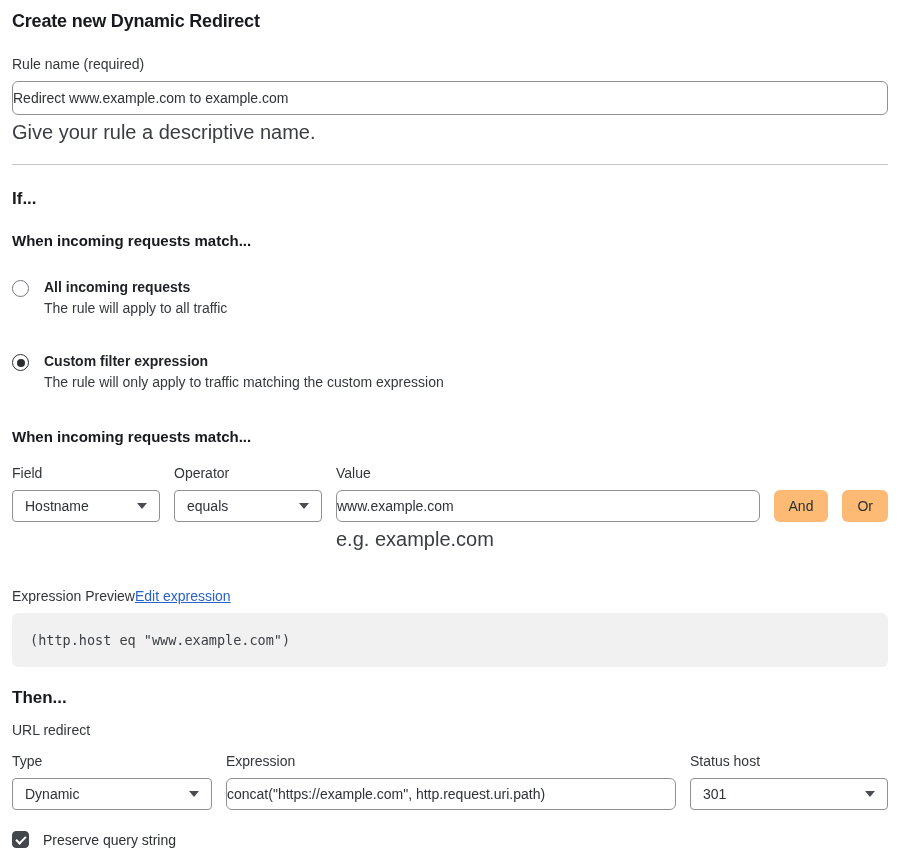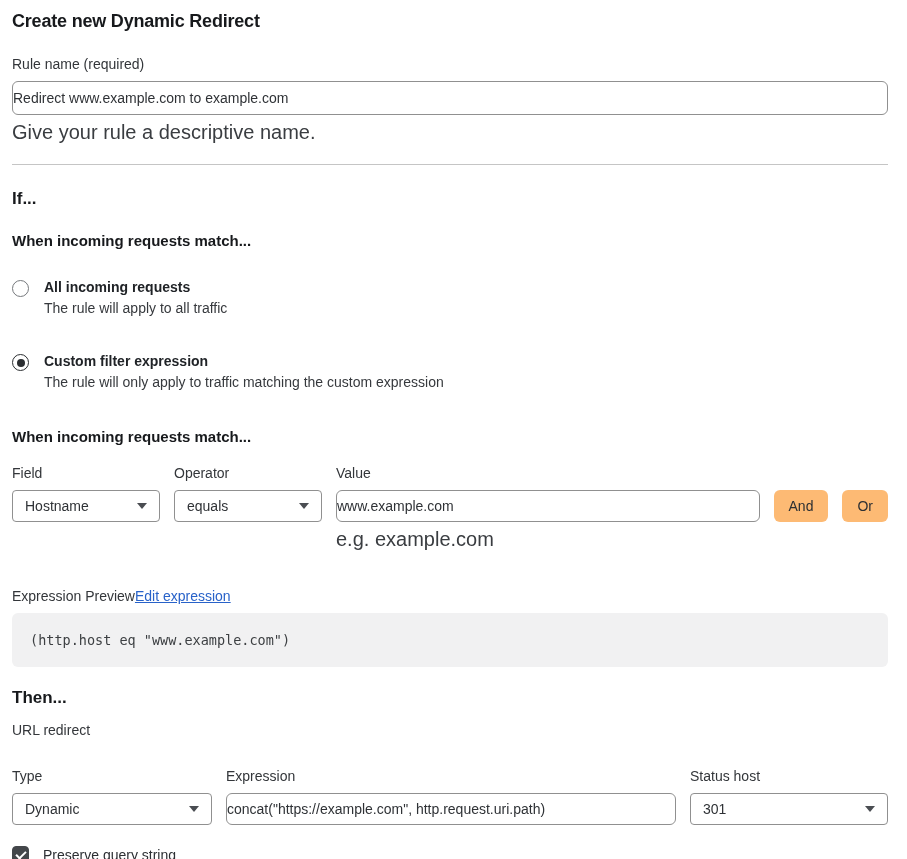--- a/index.html
+++ b/index.html
@@ -129,21 +129,21 @@
     font-family: "DejaVu Sans Mono", monospace;
     font-size: 13.5px; color: #3d4043;
   }
 
   .url-redirect-label { margin-top: 14px; font-size: 14px; color: #33363a; }
 
   .col-type { width: 200px; }
   .col-expr { flex: 1; }
   .col-expr input { height: 32px; }
   .col-status { width: 198px; }
-  .then-row { margin-top: 30px; justify-content: flex-end; }
+  .then-row { margin-top: 15px; justify-content: flex-end; }
 
   
   .checkbox-row {
     margin-top: 21px;
     display: flex; align-items: center; gap: 14px;
     cursor: pointer; width: fit-content;
   }
   input[type="checkbox"] {
     appearance: none; -webkit-appearance: none;
     width: 17px; height: 17px;

